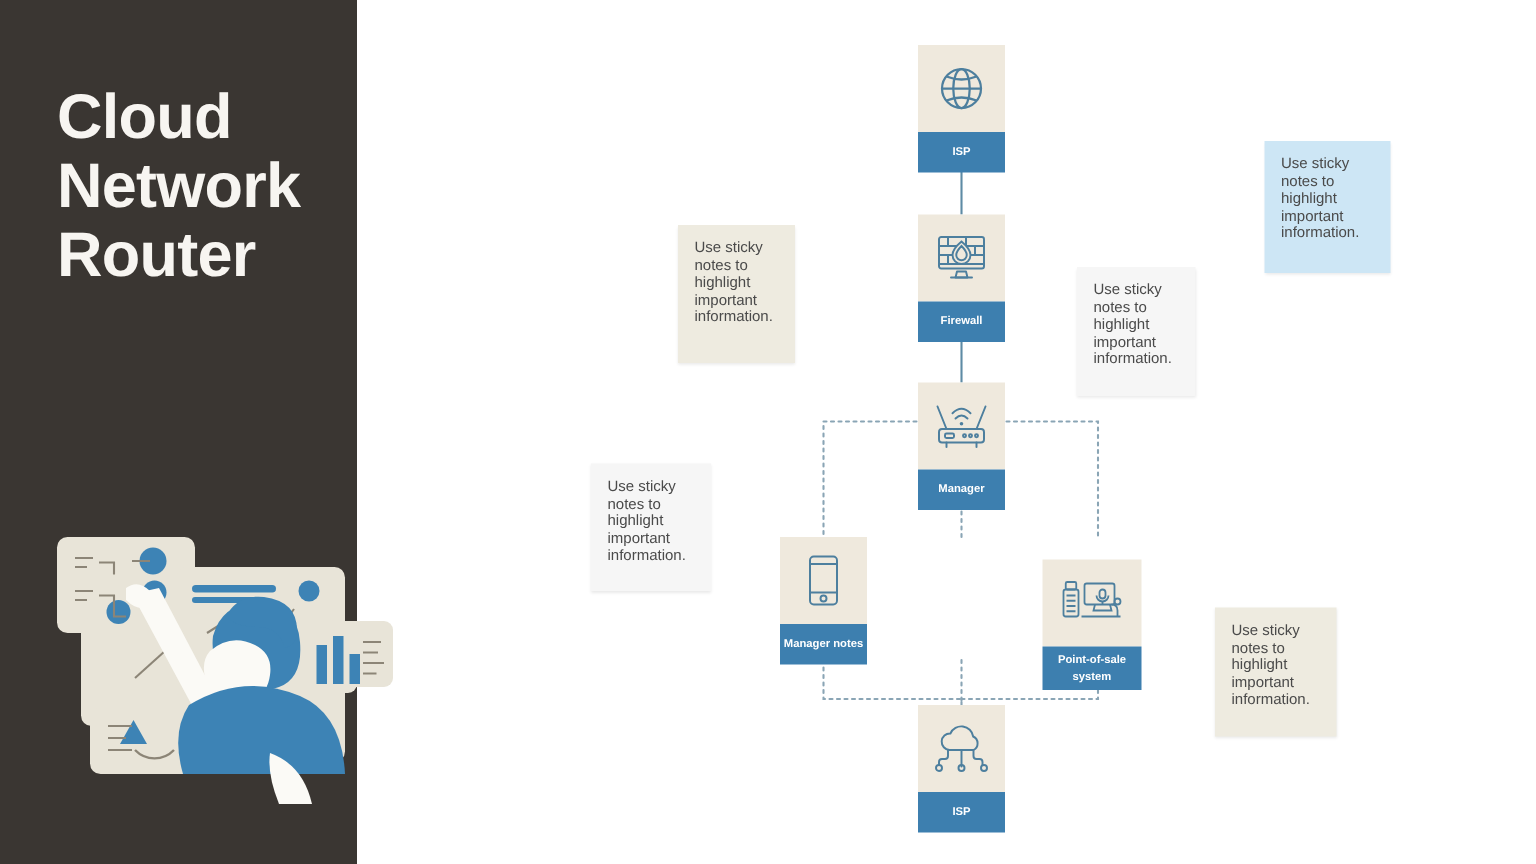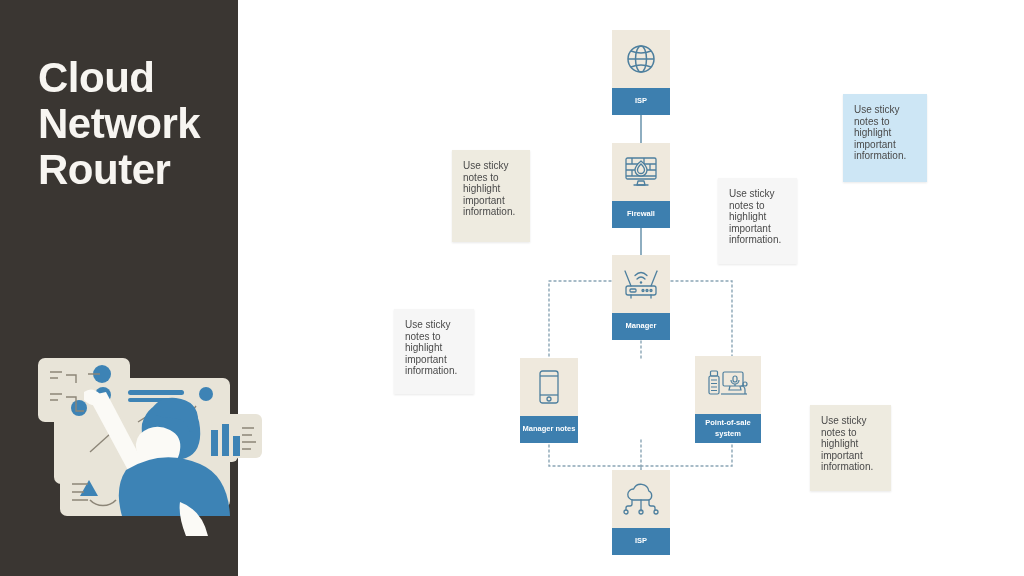--- a/index.html
+++ b/index.html
@@ -206,21 +206,21 @@
         <rect x="2" y="2" width="18" height="32" rx="2.5"></rect>
         <line x1="2" y1="7" x2="20" y2="7"></line>
         <line x1="2" y1="26" x2="20" y2="26"></line>
         <circle cx="11" cy="30" r="2"></circle>
       </svg>
     </div>
     <div class="label two-line">Manager notes</div>
   </div>
 
 
-  <div class="node wide" style="left:404px;top:356px;">
+  <div class="node wide" style="left:404px;top:373px;">
     <div class="icon-box">
       <svg width="44" height="34" viewBox="0 0 44 34" xmlns="http://www.w3.org/2000/svg" fill="none" stroke="#4d7f9e" stroke-width="1.2">
         <rect x="3" y="8" width="10" height="18" rx="1.5"></rect>
         <rect x="4.5" y="3" width="7" height="5" rx="1"></rect>
         <path d="M 5 12 h 6 M 5 15.5 h 6 M 5 19 h 6 M 5 22.5 h 6"></path>
         <rect x="17" y="4" width="20" height="14" rx="1.5"></rect>
         <path d="M 27 10 a 2 2 0 0 1 4 0 v 2 a 2 2 0 0 1 -4 0 z"></path>
         <path d="M 25 12 a 4 4 0 0 0 8 0"></path>
         <line x1="29" y1="16" x2="29" y2="18"></line>
         <path d="M 24 18 l -1 4 h 12 l -1 -4"></path>

